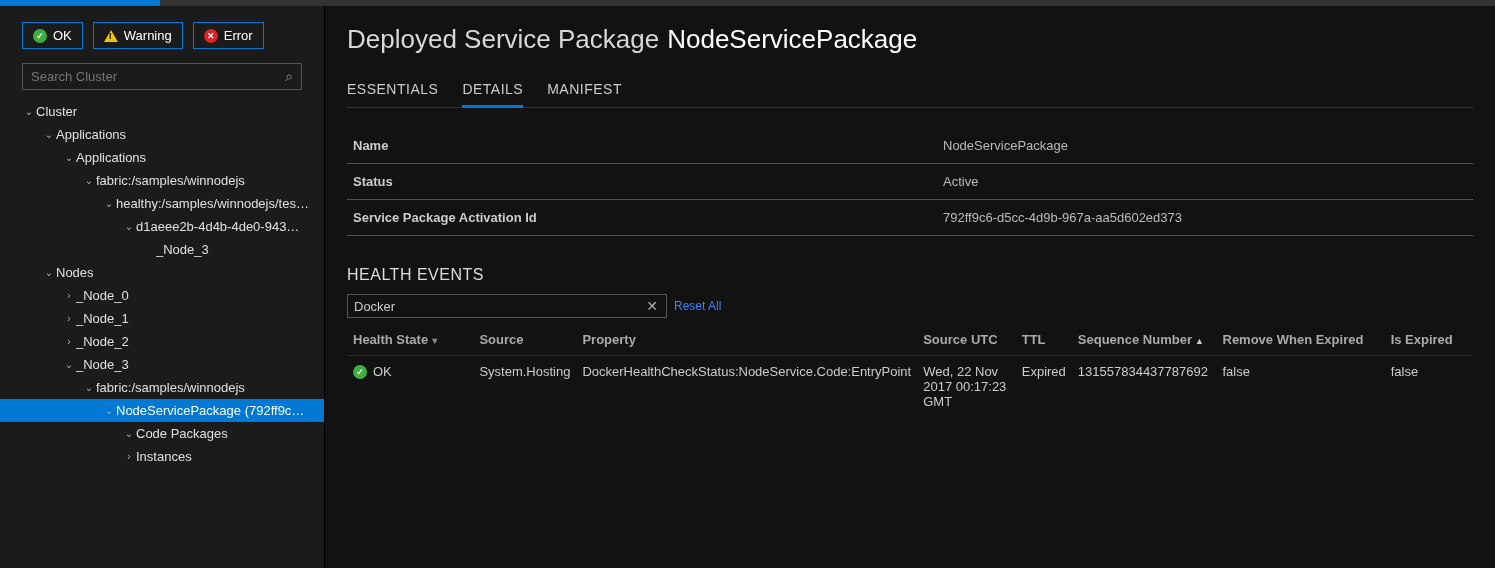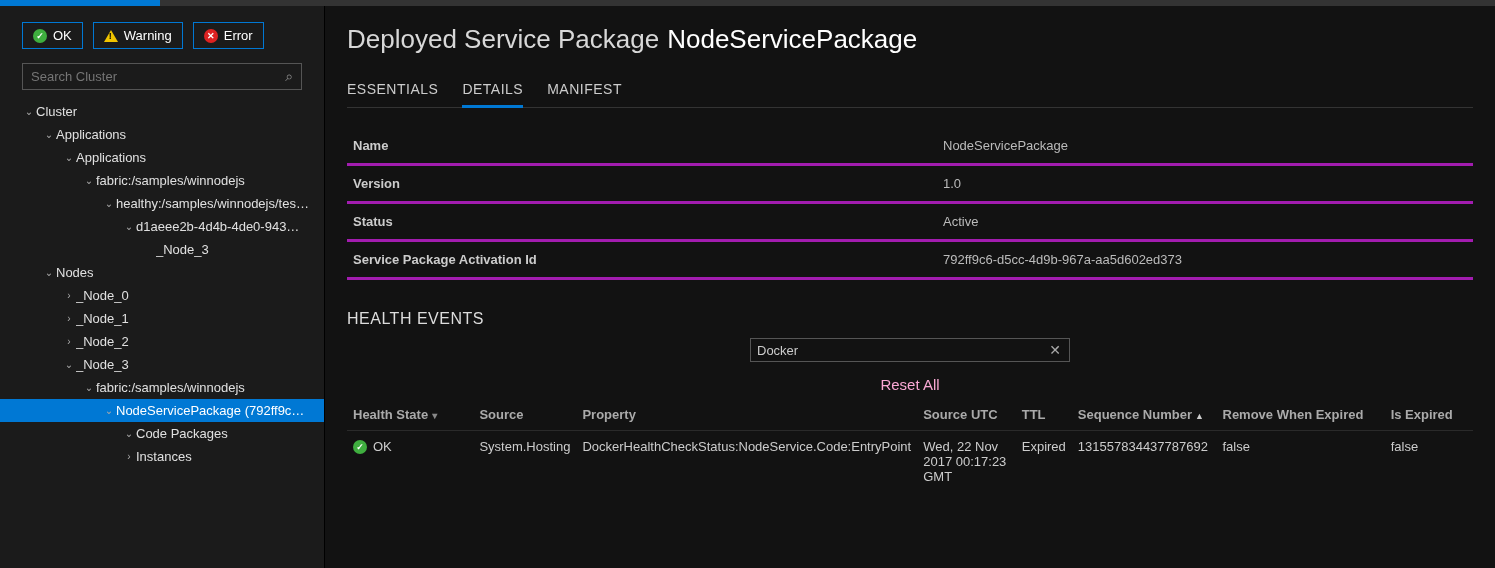--- a/index.html
+++ b/index.html
@@ -138,40 +138,40 @@
   position:relative;
 }
 .tab.active::after{
   content:"";position:absolute;left:0;right:0;bottom:-1px;height:3px;background:#0078d4;
 }
 .kv-table {
   width:100%;
   border-collapse:collapse;
   margin-top:4px;
 }
-.kv-table tr { border-bottom: 3px solid #a21caf; }
+.kv-table tr { border-bottom: 1px solid #a21caf; }
 .kv-table td { padding:10px 6px;font-size:13px; }
 .kv-table td.k { color:#ccc;font-weight:600;width:590px; }
 .kv-table td.v { color:#bbb; }
 
 .section-head {
   margin-top:30px;
   font-size:16px;
   font-weight:400;
   color:#ddd;
   letter-spacing:0.5px;
   margin-bottom:10px;
 }
-.he-filter-row{display:flex;align-items:center;gap:14px;margin-bottom:6px;flex-direction:column;}
+.he-filter-row{display:flex;align-items:center;gap:7px;margin-bottom:6px;}
 .he-search{
   display:flex;align-items:center;border:1px solid #555;padding:3px 6px;width:320px;
 }
 .he-search input{flex:1;background:transparent;border:none;color:#ccc;outline:none;font-size:13px;}
 .he-search .x{color:#aaa;cursor:pointer;font-size:14px;padding:0 2px;}
-.reset-link{color:#f9a8d4;cursor:pointer;font-size:15px;}
+.reset-link{color:#3b82f6;cursor:pointer;font-size:12px;}
 .he-table{width:100%;border-collapse:collapse;}
 .he-table th{
   text-align:left;font-weight:600;color:#aaa;padding:8px 6px;font-size:13px;
   border-bottom:1px solid #2a2a2a;white-space:nowrap;
 }
 .he-table td{padding:8px 6px;color:#ccc;font-size:13px;vertical-align:top;}
 .he-table tr.data-row{border-bottom:none;}
 .sort-arrow{font-size:9px;margin-left:3px;color:#ccc;}
 .filter-ic{font-size:10px;color:#888;margin-left:4px;}
 .detail-row td{padding-top:6px;padding-bottom:10px;border-bottom:1px solid #2a2a2a;color:#ccc;}
@@ -283,24 +283,20 @@
       <div class="tab">ESSENTIALS</div>
       <div class="tab active">DETAILS</div>
       <div class="tab">MANIFEST</div>
     </div>
 
     <table class="kv-table">
       <tbody>
           <tr>
             <td class="k">Name</td>
             <td class="v">NodeServicePackage</td>
-          </tr>
-      <tr>
-            <td class="k">Version</td>
-            <td class="v">1.0</td>
           </tr>
       <tr>
             <td class="k">Status</td>
             <td class="v">Active</td>
           </tr>
       <tr>
             <td class="k">Service Package Activation Id</td>
             <td class="v">792ff9c6-d5cc-4d9b-967a-aa5d602ed373</td>
           </tr>
     </tbody>

